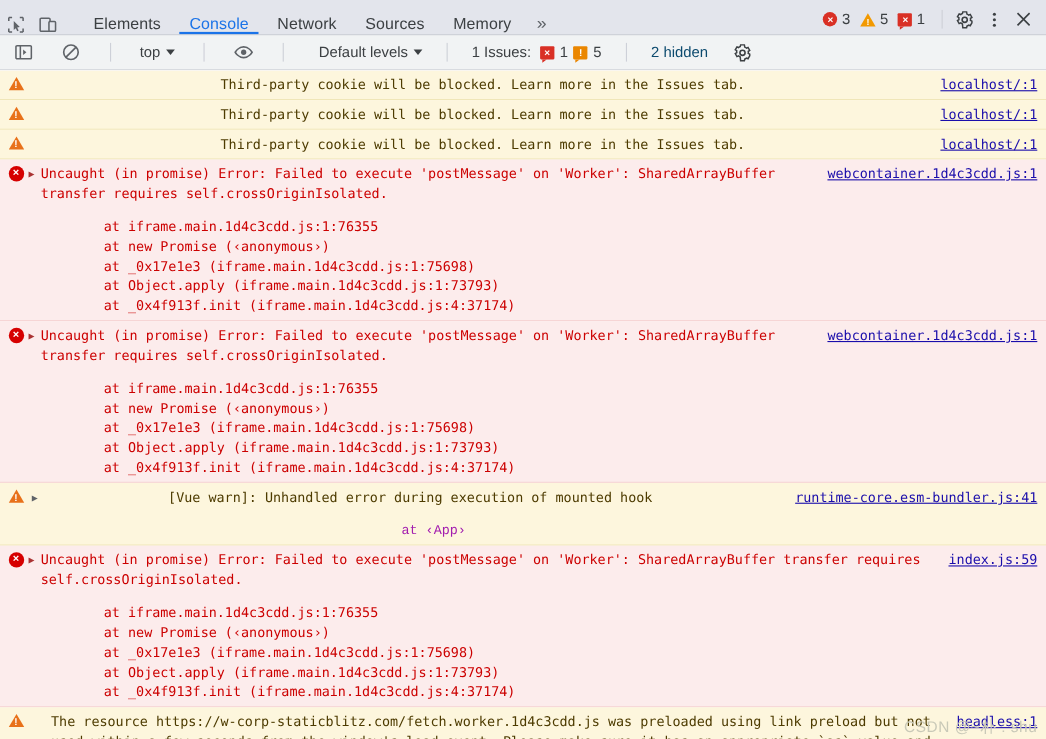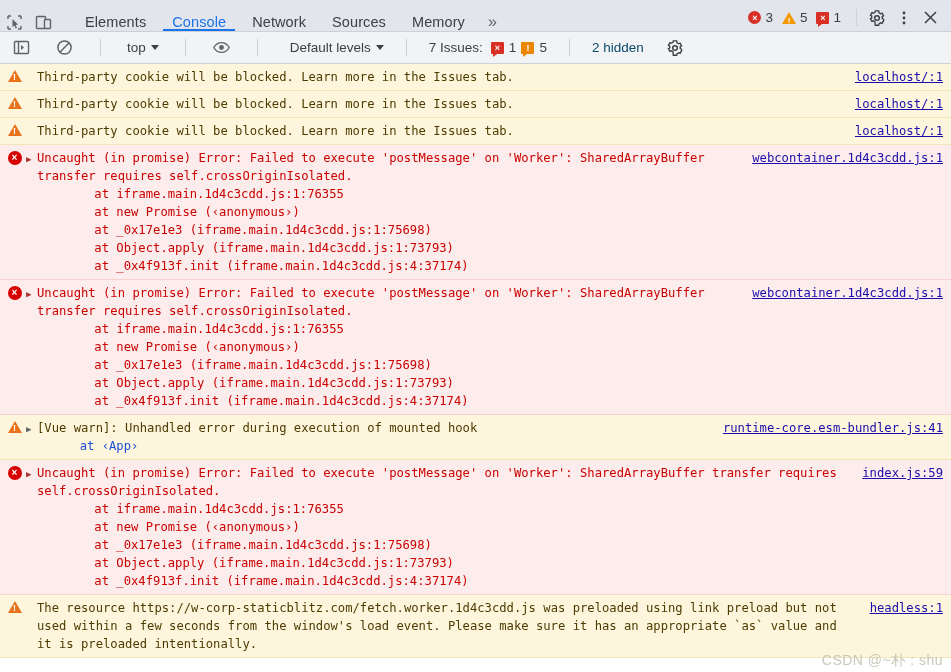--- a/index.html
+++ b/index.html
@@ -227,20 +227,21 @@
     font-family: "DejaVu Sans Mono", "Liberation Mono", monospace;
     font-size: 12.2px;
     line-height: 18px;
     position: relative;
     box-sizing: border-box;
   }
   .msg.warn {
     background: #fdf6dd;
     border-bottom: 1px solid #f0e6b8;
     color: #5c4a00;
+    text-align: center;
   }
   .msg.err {
     background: #fcecec;
     border-bottom: 1px solid #f5d3d3;
     color: #cc0000;
   }
   .msg-icon {
     flex: 0 0 auto;
     width: 17px;
     margin-right: 3px;
@@ -292,23 +293,24 @@
     flex: 1 1 auto;
     min-width: 0;
     white-space: pre-wrap;
     word-break: break-word;
   }
   .msg.warn .msg-body { color: #4d3b00; }
   .msg.err .msg-body { color: #cc0000; }
   .stack {
     padding-left: 28px;
     color: #cc0000;
+    margin-top: 12px;
   }
   .stack-line { white-space: pre; }
-  .msg.warn .stack { color: #1d4ed8; }
+  .msg.warn .stack { color: #a21caf; font-family: Liberation Mono, monospace; }
   .src-link {
     flex: 0 0 auto;
     margin-left: 14px;
     color: #1a0dab;
     text-decoration: underline;
     font-family: "DejaVu Sans Mono", "Liberation Mono", monospace;
     font-size: 12.2px;
     white-space: nowrap;
     cursor: pointer;
     padding-top: 0px;
@@ -443,21 +445,21 @@
 
 
   <div class="levels">
     <span>Default levels</span>
     <span class="caret"></span>
   </div>
 
   <div class="divider"></div>
 
   <div class="issues">
-    <span class="cnt">7 Issues:</span>
+    <span class="cnt">1 Issues:</span>
     <span class="badge-sq">×</span>
     <span>1</span>
     <span class="badge-sq orange">!</span>
     <span>5</span>
   </div>
 
   <div class="divider"></div>
 
   <div class="hidden-count">2 hidden</div>
 

